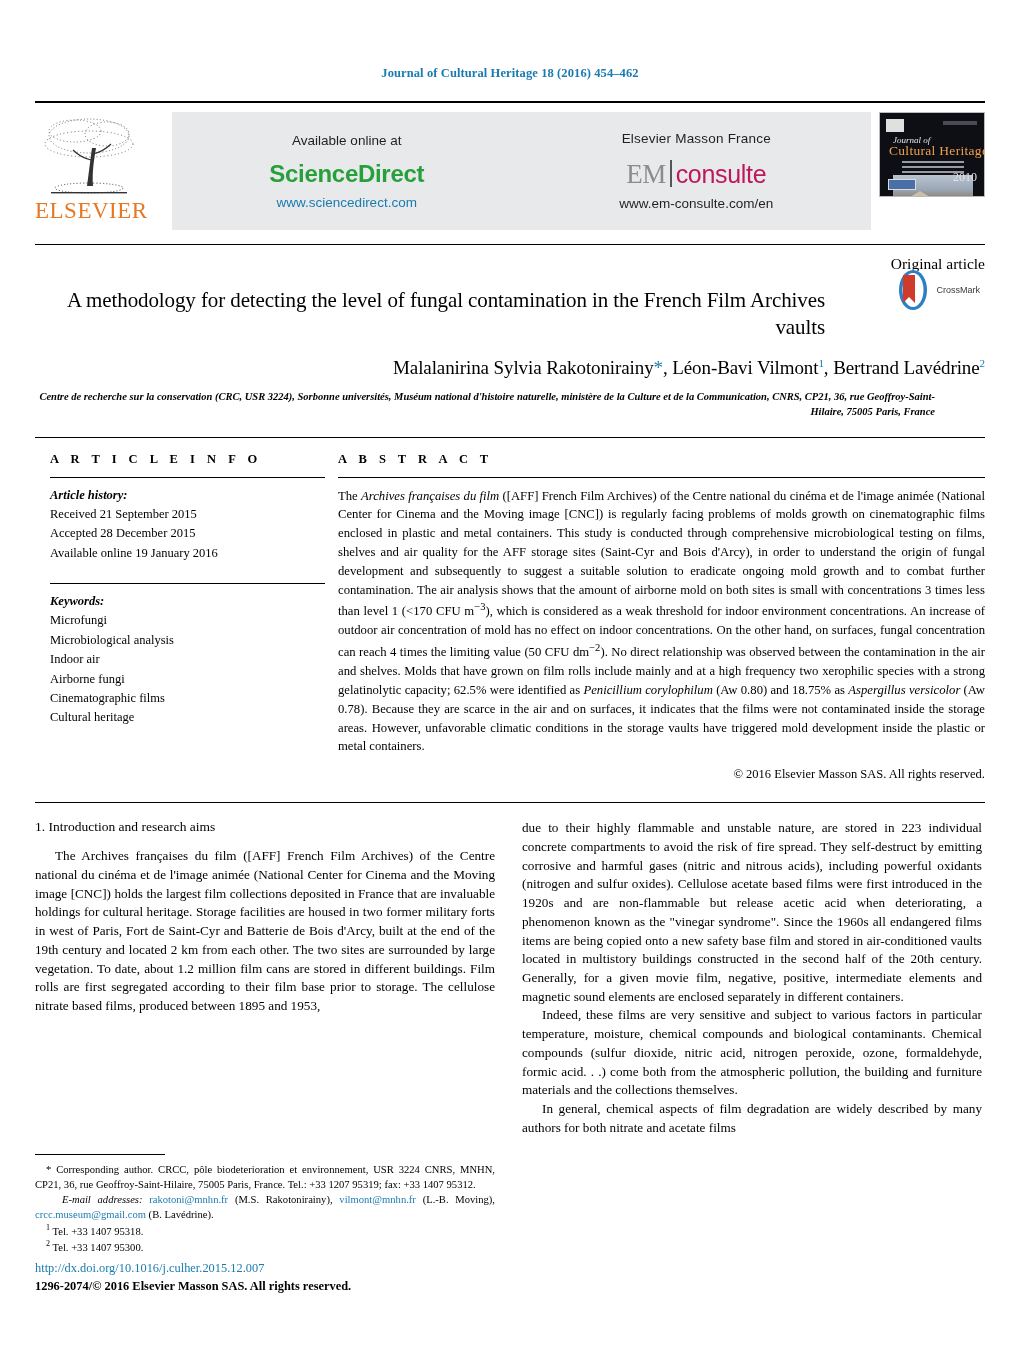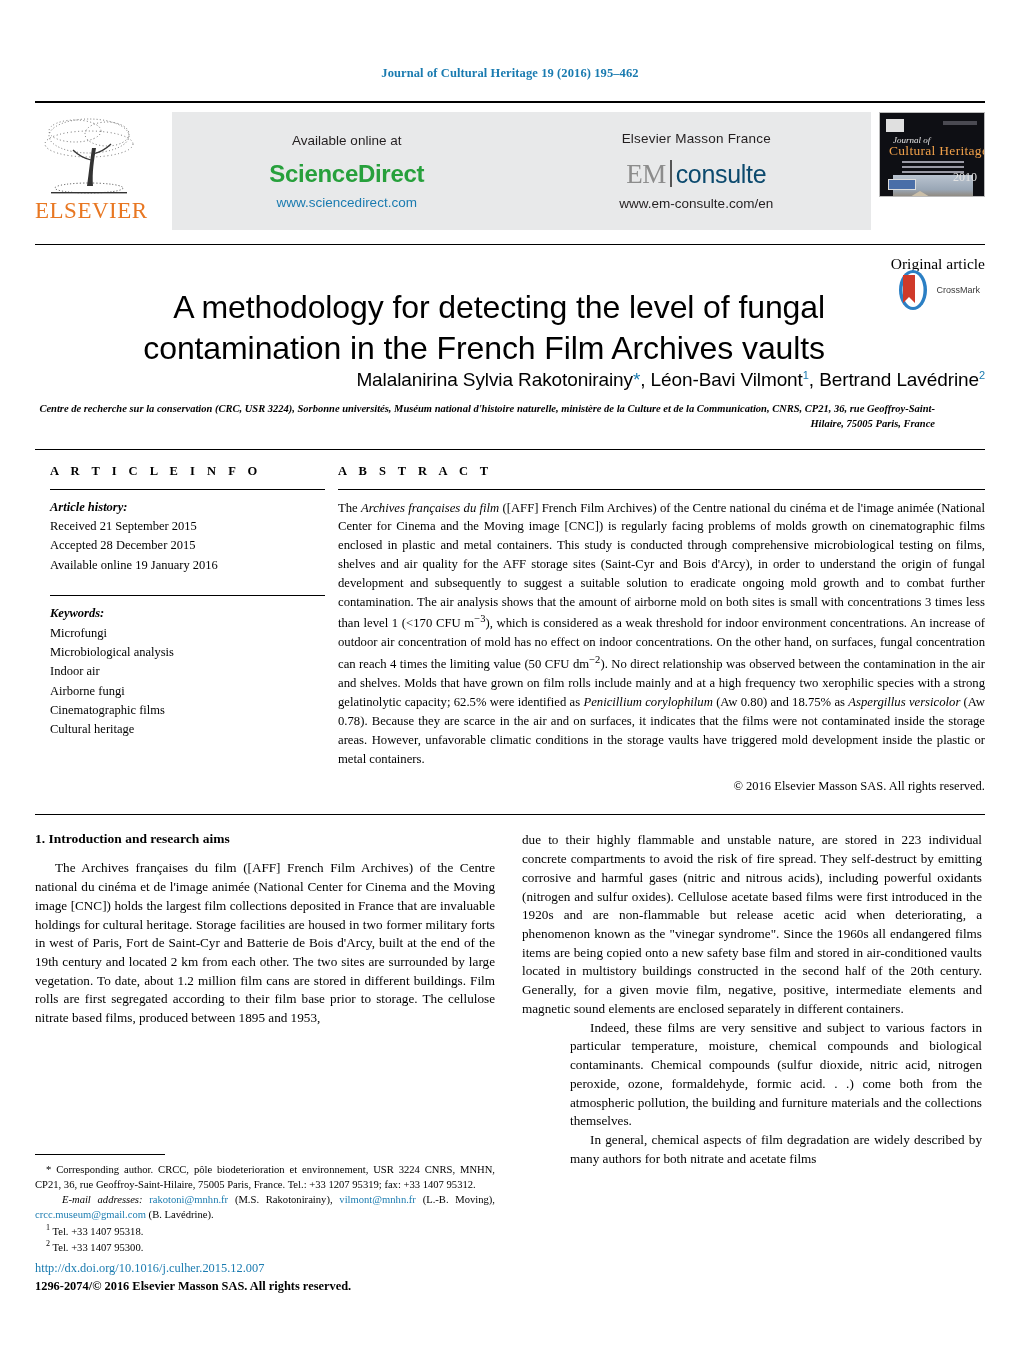--- a/index.html
+++ b/index.html
@@ -117,21 +117,21 @@
   .em-bar {
     display: inline-block;
     width: 2px;
     height: 27px;
     background: #555;
     margin: 0 4px;
     position: relative;
     top: 4px;
   }
   .em-consulte {
-    color: #0c4a6e;
+    color: #be185d;
     font-family: "Liberation Sans", sans-serif;
     font-size: 25px;
     letter-spacing: -0.3px;
   }
   .em-url {
     font-family: "Liberation Sans", sans-serif;
     font-size: 13.5px;
     color: #231f20;
     margin-top: 8px;
   }
@@ -222,22 +222,22 @@
     padding-top: 10px;
     position: relative;
     text-align: right;
   }
   .art-type {
     font-family: "Liberation Serif", serif;
     font-size: 15.5px;
     margin-bottom: 14px;
   }
   .art-title {
-    font-family: Liberation Sans, sans-serif;
-    font-size: 32px;
+    font-family: Liberation Serif, serif;
+    font-size: 21px;
     line-height: 1.28;
     max-width: 790px;
     letter-spacing: -0.1px;
   }
   .crossmark {
     position: absolute;
     right: 5px;
     top: 24px;
     display: flex;
     align-items: center;
@@ -247,22 +247,23 @@
     height: 42px;
     position: relative;
   }
   .cm-label {
     font-family: "Liberation Sans", sans-serif;
     font-size: 9px;
     color: #3a3a3a;
     margin-left: 5px;
   }
   .authors {
-    font-family: Liberation Sans, sans-serif;
+    font-family: Liberation Serif, serif;
     font-size: 19px;
+    margin-top: 16px;
     letter-spacing: -0.1px;
   }
   .authors sup { font-size: 11px; color: #1a7bb0; }
   .authors .star { color: #1a7bb0; }
   .affil {
     font-family: "Liberation Serif", serif;
     font-style: italic;
     font-weight: bold;
     font-size: 10.5px;
     line-height: 1.45;
@@ -321,34 +322,34 @@
   .body-wrap {
     border-top: 1px solid #000;
     margin-top: 20px;
     padding-top: 16px;
     display: flex;
     gap: 27px;
   }
   .bcol { width: 460px; flex: 0 0 460px; position: relative; }
   h2.sect {
     font-family: "Liberation Serif", serif;
-    font-weight: bold;
+    font-weight: normal;
     font-size: 13.5px;
     margin: 0 0 12px 0;
   }
   p.body {
     font-family: "Liberation Serif", serif;
     font-size: 13.2px;
     line-height: 1.42;
     text-align: justify;
     margin: 0;
     text-indent: 20px;
   }
   p.body.cont { text-indent: 0; }
-  p.body + p.body { margin-top: 0; margin-left: 48px; }
+  p.body + p.body { margin-top: 0; }
 
   
   .footnotes {
     position: absolute;
     left: 35px;
     bottom: 96px;
     width: 460px;
   }
   .fn-rule {
     width: 130px;
@@ -378,21 +379,21 @@
     line-height: 1.45;
   }
   .footer .doi { color: #1a7bb0; }
   .footer .issn { font-weight: bold; }
 </style>
 </head>
 <body>
 
 <div class="page">
 
-  <div class="running-head">Journal of Cultural Heritage 19 (2016) 195–462</div>
+  <div class="running-head">Journal of Cultural Heritage 18 (2016) 454–462</div>
 
   <div class="masthead">
 
     <div class="elsevier-block">
       <div class="tree-logo">
         <svg viewBox="0 0 108 84" width="108" height="84" aria-hidden="true">
           <g fill="#2b2b2b">
             <ellipse cx="54" cy="22" rx="40" ry="17" fill="none" stroke="#3a3a3a" stroke-width="0.7" stroke-dasharray="1 2.2"></ellipse>
             <ellipse cx="40" cy="17" rx="26" ry="11" fill="none" stroke="#3a3a3a" stroke-width="0.7" stroke-dasharray="1 2.4"></ellipse>
             <ellipse cx="72" cy="20" rx="22" ry="12" fill="none" stroke="#3a3a3a" stroke-width="0.7" stroke-dasharray="1 2.4"></ellipse>

